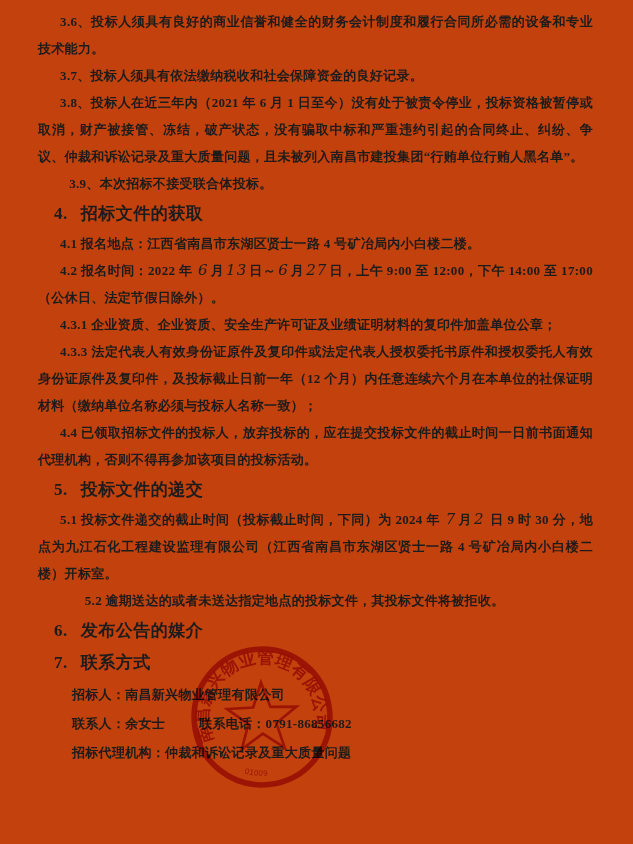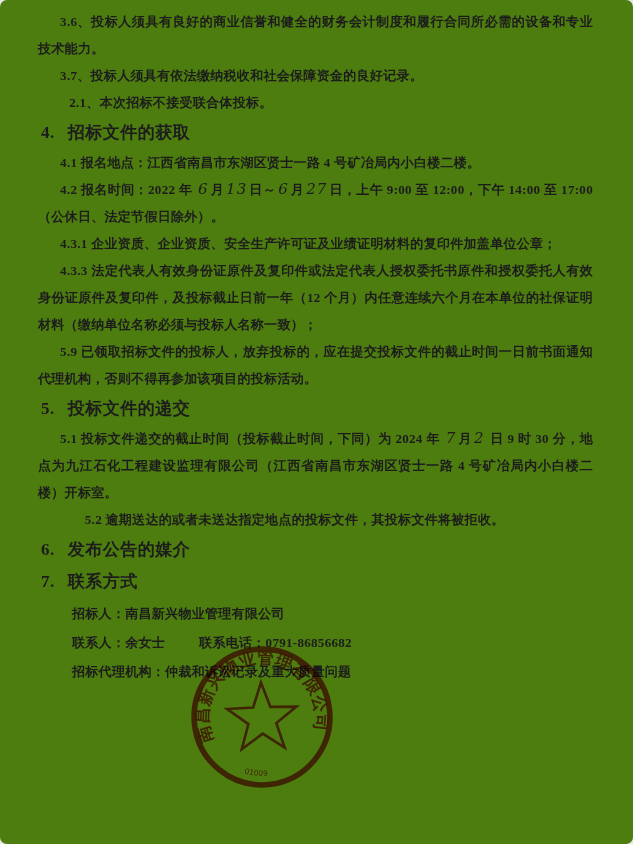--- a/index.html
+++ b/index.html
@@ -1,40 +1,39 @@
 <!DOCTYPE html>
 <html><head>
 <meta charset="utf-8">
 <style>
   html,body{margin:0;padding:0;background:#e8e8e8;}
   .page{
     position:relative;
     width:633px;height:844px;
     margin:0 auto;
-    background:#4d7c0f;
+    background:#c2410c;
     overflow:hidden;
     font-family:"Liberation Serif","DejaVu Serif",serif;
     color:#1c1c1c;
     box-sizing:border-box;
     padding:8px 40px 0 38px;
-    border-radius:7px;
   }
   .page p{
     margin:0;
     font-size:13px;
     line-height:27px;
     font-weight:600;
     text-align:justify;
     letter-spacing:0.3px;
   }
   .ind1{text-indent:1.7em;}
   .ind2{text-indent:2.4em;}
   .ind3{text-indent:3.6em;}
   h2.sec{
-    margin:1px 3px;
+    margin:1px 16px;
     font-size:17px;
     line-height:31px;
     font-weight:700;
     letter-spacing:0.5px;
   }
   h2.sec .num{margin-right:13px;}
   .hw{
     font-family:"DejaVu Serif",serif;
     font-style:italic;
     font-weight:500;
@@ -54,33 +53,34 @@
     pointer-events:none;
   }
 </style>
 </head>
 <body>
 
 <div class="page">
 
   <p class="ind1">3.6、投标人须具有良好的商业信誉和健全的财务会计制度和履行合同所必需的设备和专业技术能力。</p>
   <p class="ind1">3.7、投标人须具有依法缴纳税收和社会保障资金的良好记录。</p>
-  <p class="ind2">2.1、本次招标不接受联合体投标。</p>
+  <p class="ind1">3.8、投标人在近三年内（2021 年 6 月 1 日至今）没有处于被责令停业，投标资格被暂停或取消，财产被接管、冻结，破产状态，没有骗取中标和严重违约引起的合同终止、纠纷、争议、仲裁和诉讼记录及重大质量问题，且未被列入南昌市建投集团“行贿单位行贿人黑名单”。</p>
+  <p class="ind2">3.9、本次招标不接受联合体投标。</p>
 
   <h2 class="sec">
     <span class="num">4.</span><span>招标文件的获取</span>
   </h2>
 
   <p class="ind1">4.1 报名地点：江西省南昌市东湖区贤士一路 4 号矿冶局内小白楼二楼。</p>
 
   <p class="ind1"><span>4.2 报名时间：2022 年 </span><span class="hw">6</span><span>月</span><span class="hw">13</span><span>日～</span><span class="hw">6</span><span>月</span><span class="hw">27</span><span>日，上午 9:00 至 12:00，下午 14:00 至 17:00（公休日、法定节假日除外）。</span></p>
 
   <p class="ind1">4.3.1 企业资质、企业资质、安全生产许可证及业绩证明材料的复印件加盖单位公章；</p>
   <p class="ind1">4.3.3 法定代表人有效身份证原件及复印件或法定代表人授权委托书原件和授权委托人有效身份证原件及复印件，及投标截止日前一年（12 个月）内任意连续六个月在本单位的社保证明材料（缴纳单位名称必须与投标人名称一致）；</p>
-  <p class="ind1">5.9 已领取招标文件的投标人，放弃投标的，应在提交投标文件的截止时间一日前书面通知代理机构，否则不得再参加该项目的投标活动。</p>
+  <p class="ind1">4.4 已领取招标文件的投标人，放弃投标的，应在提交投标文件的截止时间一日前书面通知代理机构，否则不得再参加该项目的投标活动。</p>
 
   <h2 class="sec">
     <span class="num">5.</span><span>投标文件的递交</span>
   </h2>
 
   <p class="ind1"><span>5.1 投标文件递交的截止时间（投标截止时间，下同）为 2024 年 </span><span class="hw">7</span><span>月</span><span class="hw">2</span><span> 日 9 时 30 分，地点为九江石化工程建设监理有限公司（江西省南昌市东湖区贤士一路 4 号矿冶局内小白楼二楼）开标室。</span></p>
 
   <p class="ind3">5.2 逾期送达的或者未送达指定地点的投标文件，其投标文件将被拒收。</p>
 
   <h2 class="sec">

